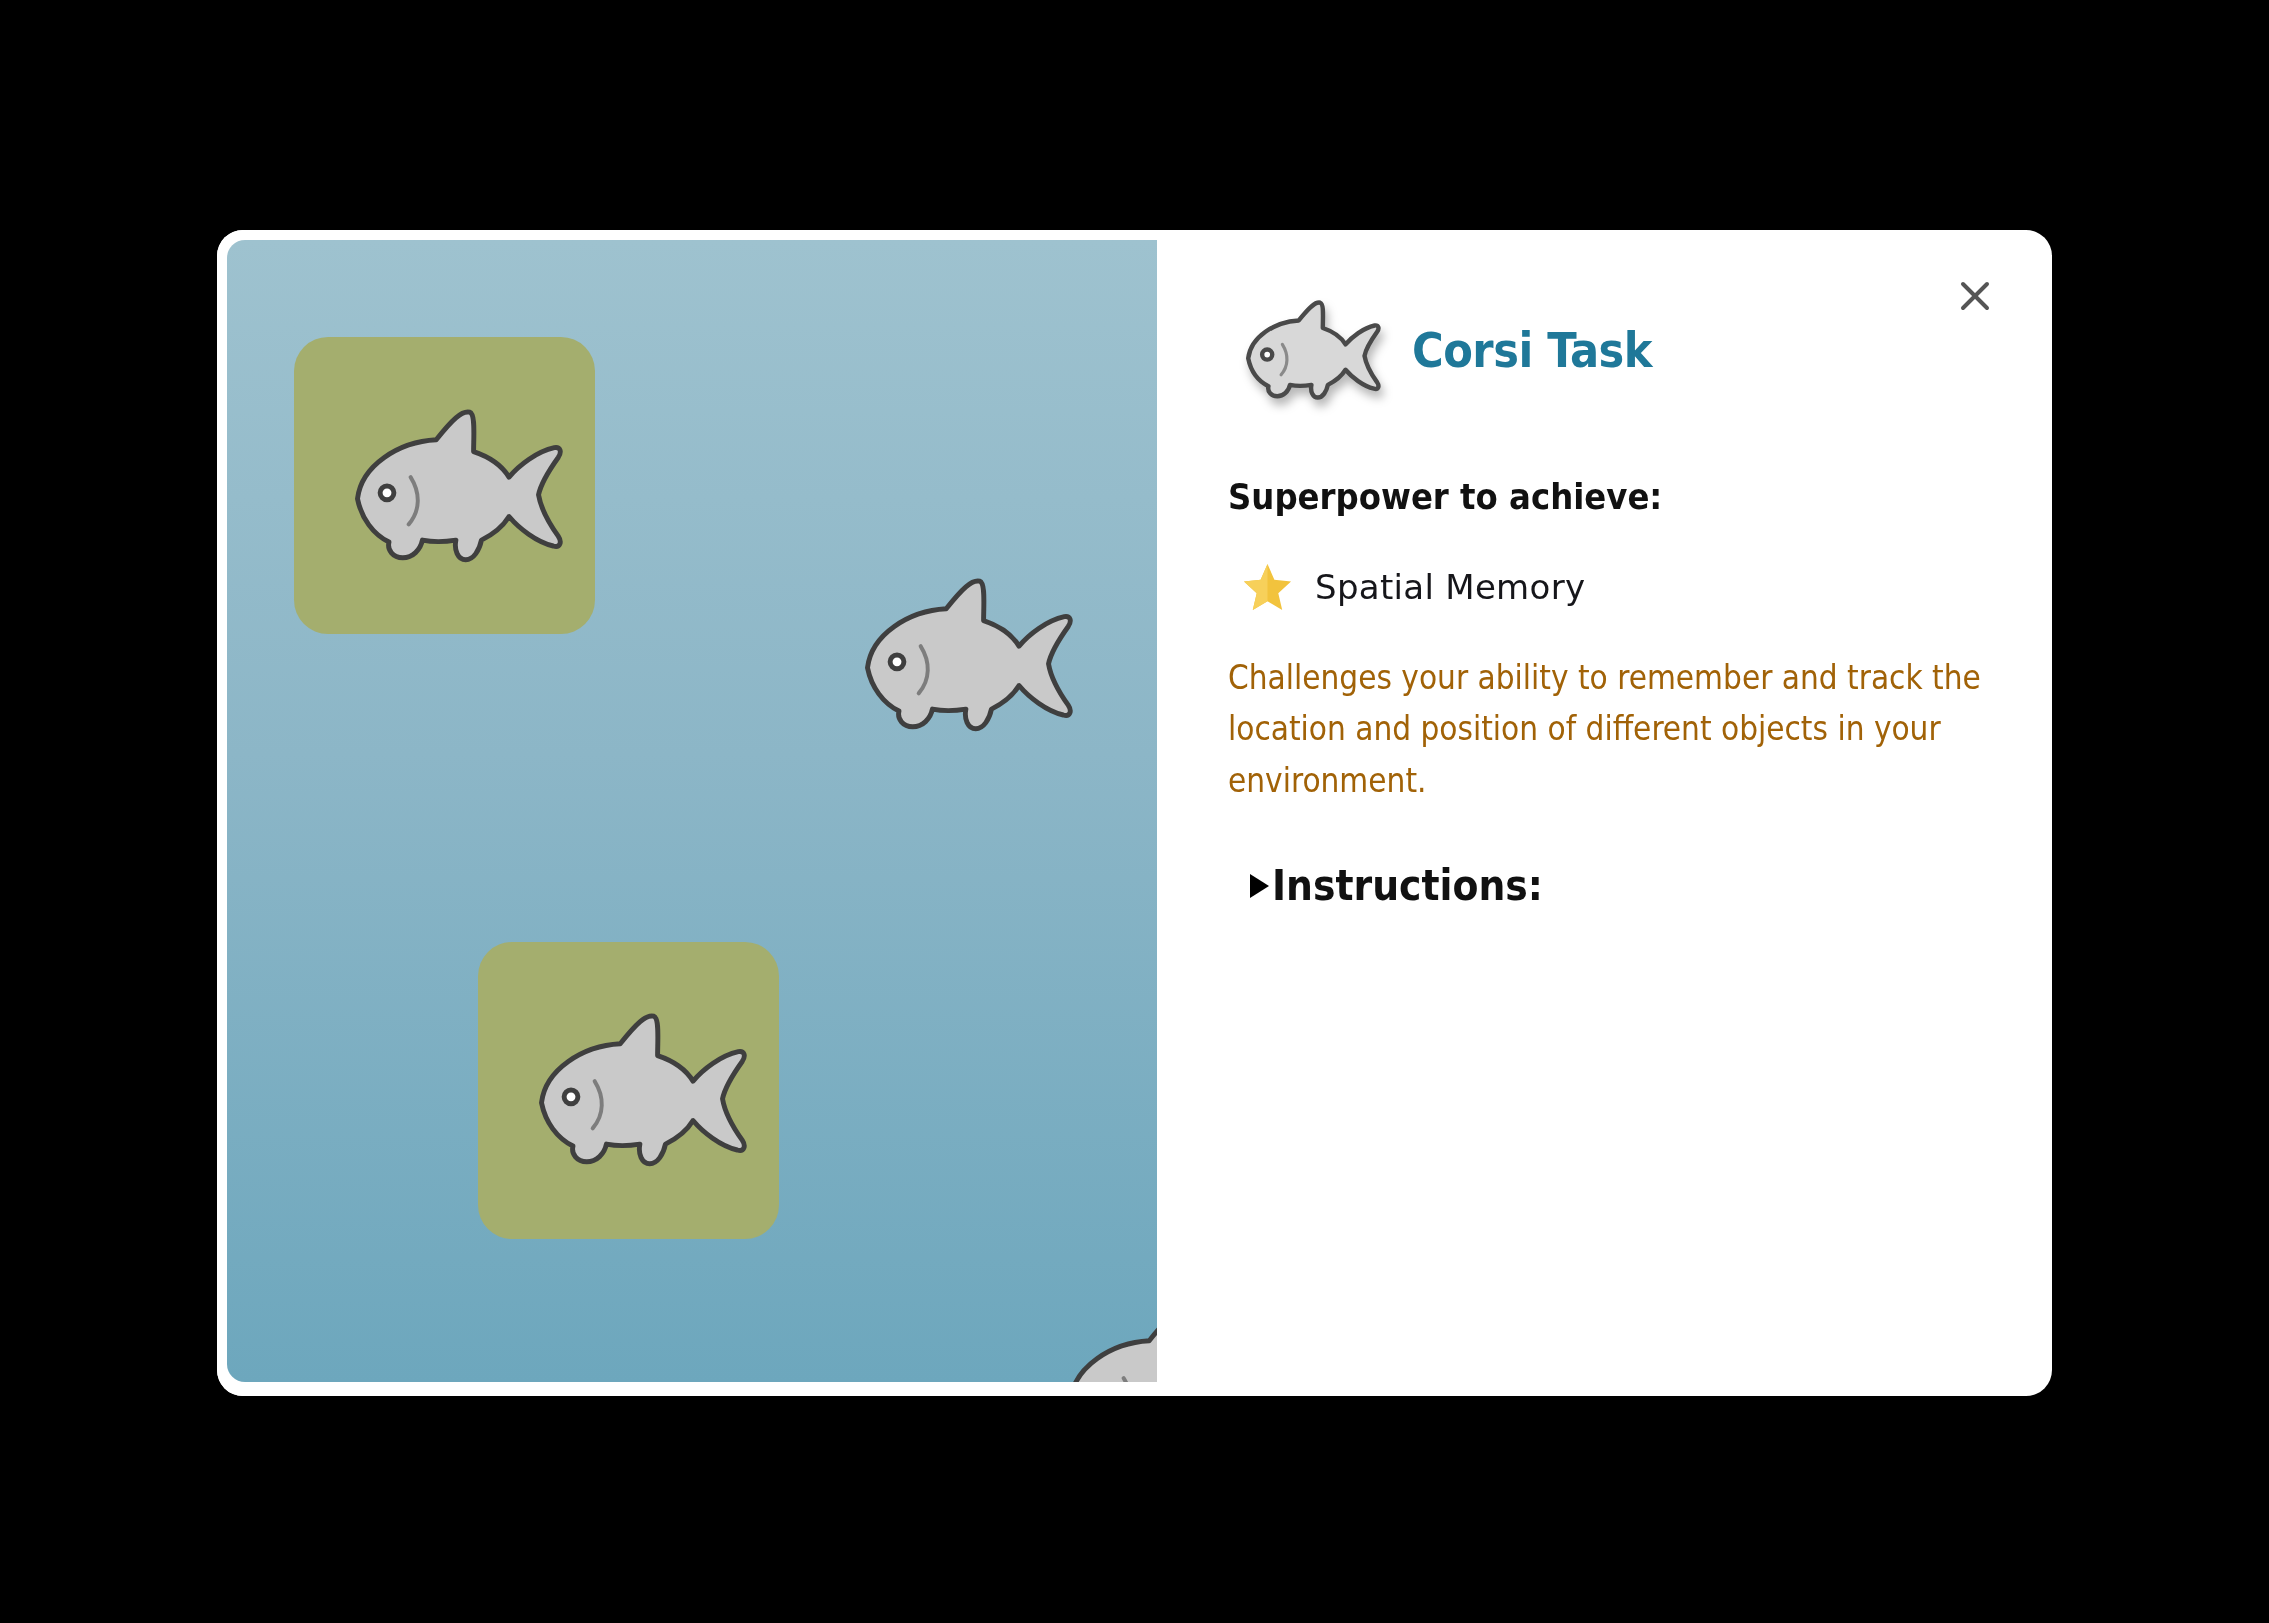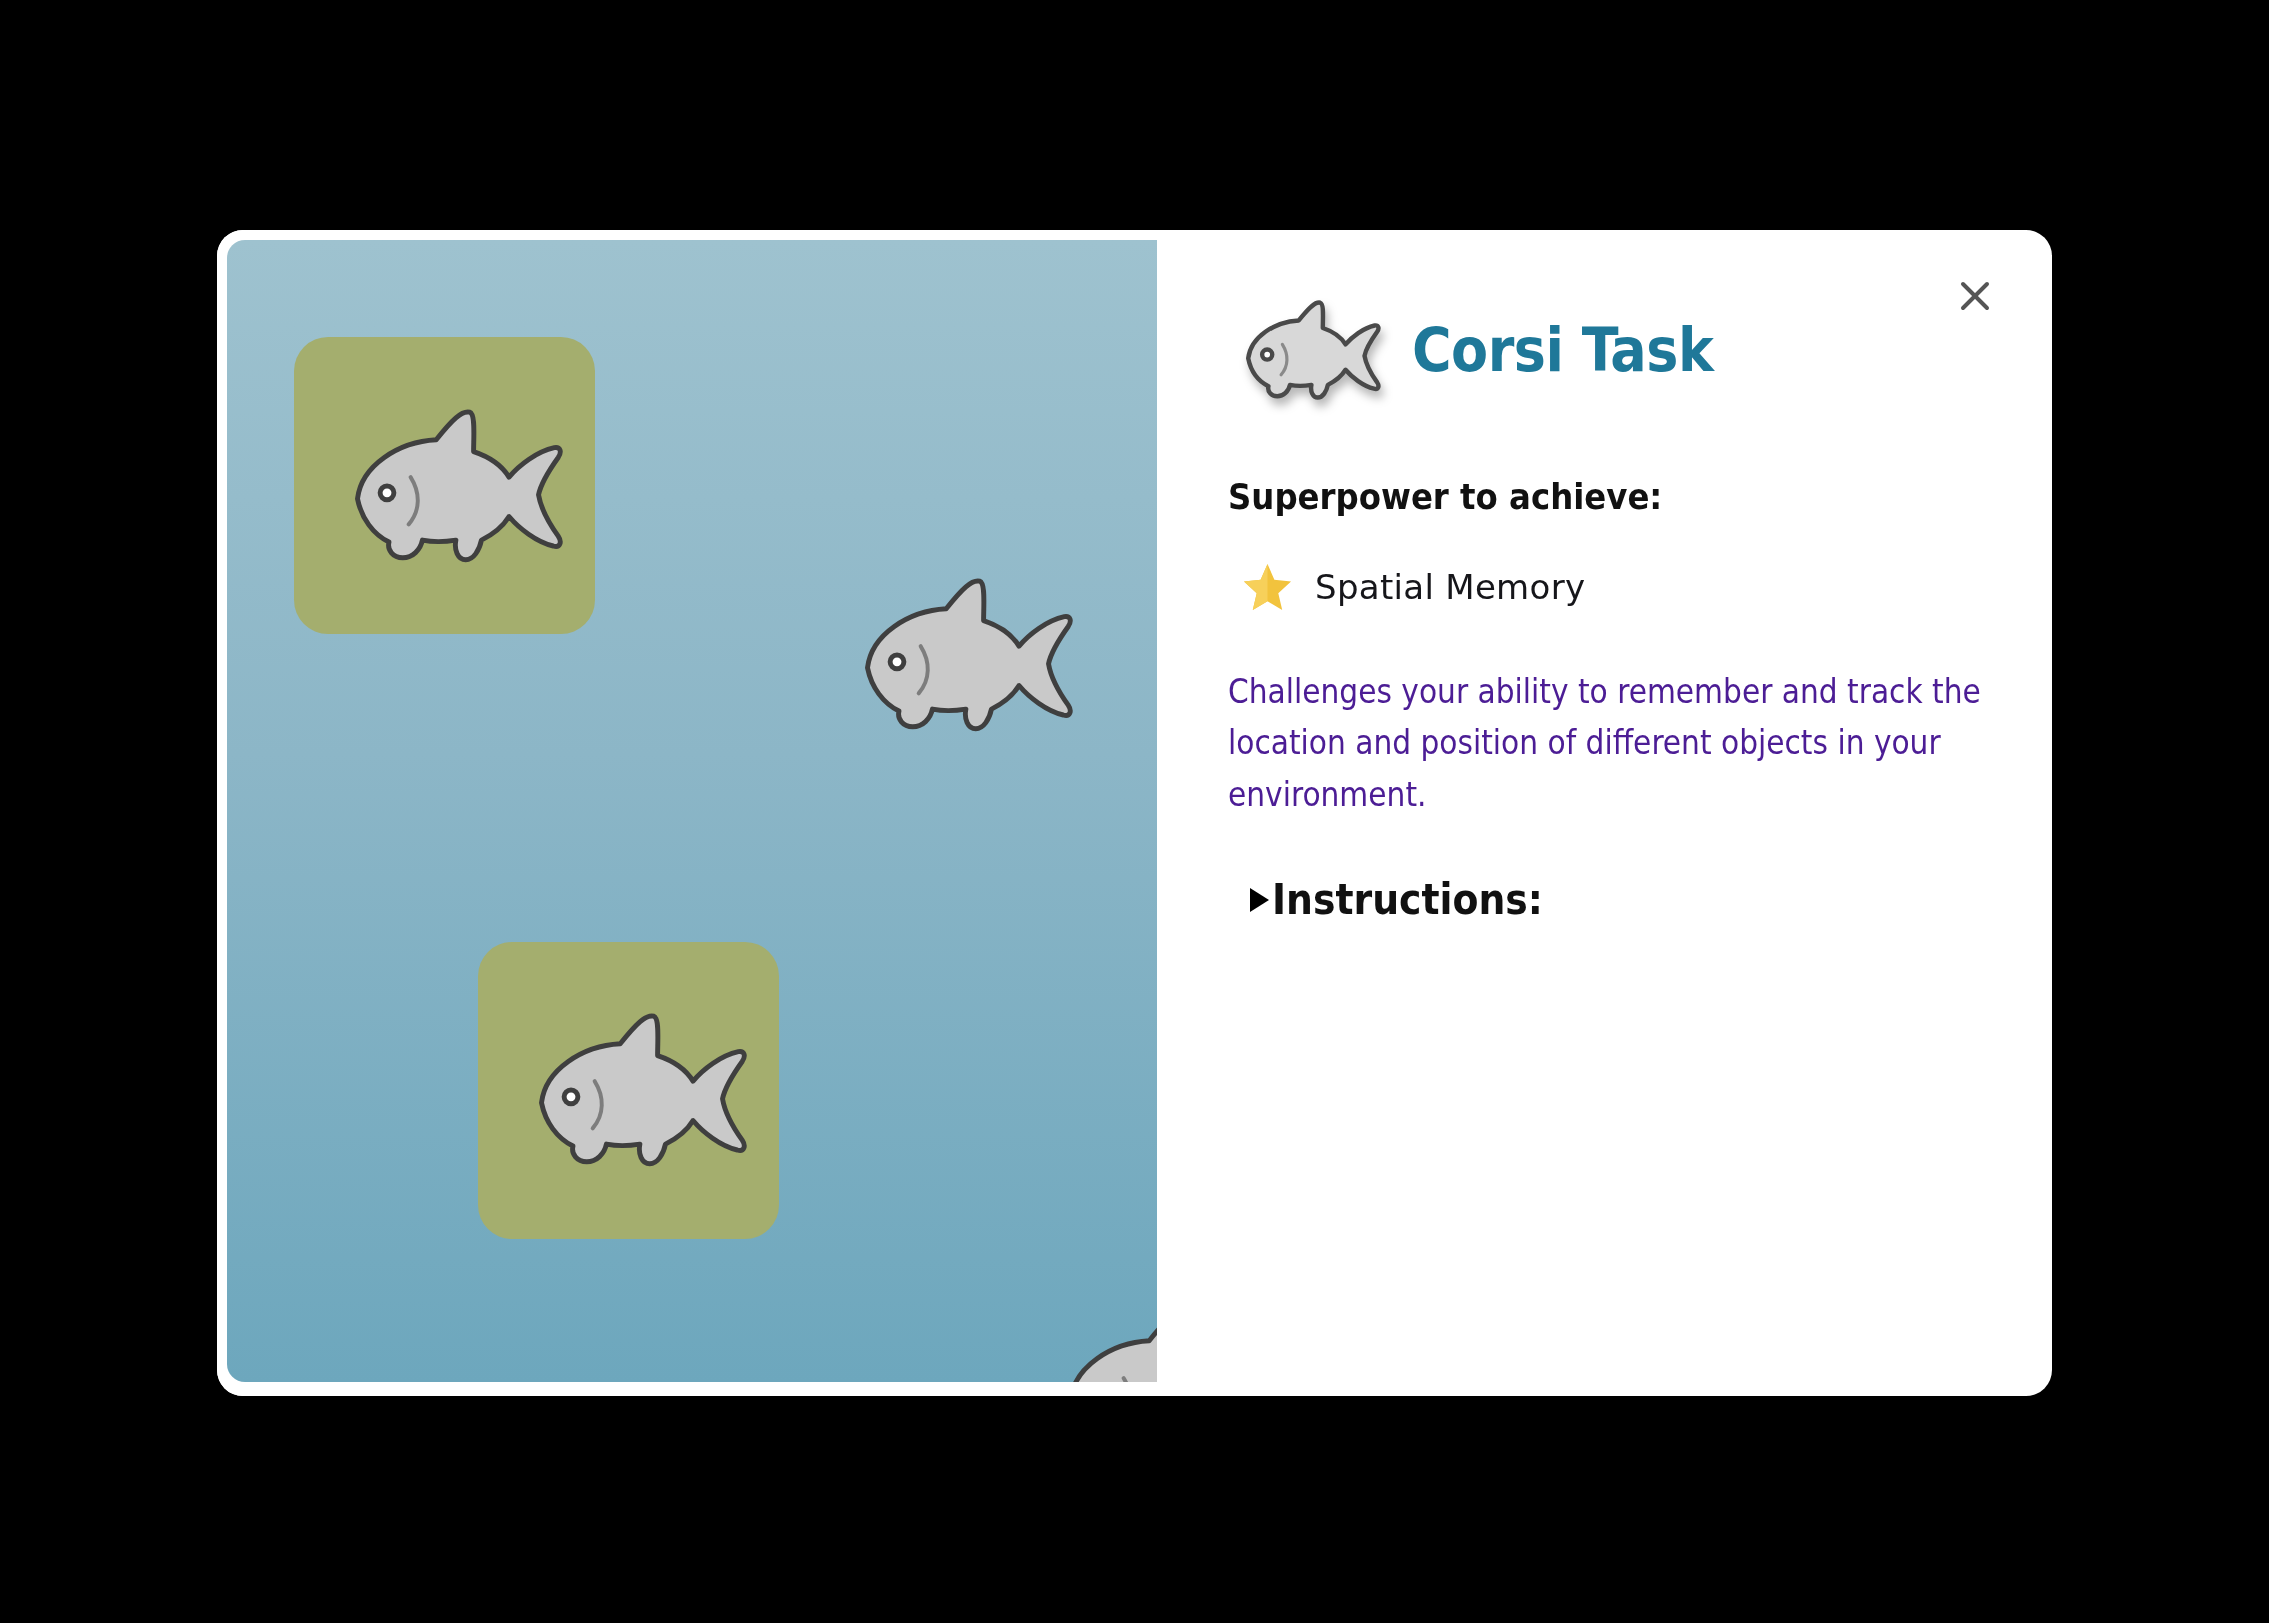--- a/index.html
+++ b/index.html
@@ -87,21 +87,21 @@
     margin-top: 14px;
   }
   .title-fish {
     width: 158px;
     height: 115px;
     flex: 0 0 158px;
     filter: drop-shadow(3px 7px 5px rgba(0,0,0,0.28));
   }
   .title-fish svg { display: block; width: 100%; height: 100%; }
   .page-title {
-    font-size: 60px;
+    font-size: 48px;
     font-weight: 700;
     color: #1f7899;
     letter-spacing: -0.5px;
     font-family: "DejaVu Sans Condensed", "Liberation Sans Narrow", "Liberation Sans", sans-serif;
     white-space: nowrap;
   }
 
   .section-heading {
     font-size: 36px;
     font-weight: 700;
@@ -122,22 +122,22 @@
   .superpower-label {
     font-size: 34px;
     color: #16161a;
     font-family: "DejaVu Sans", sans-serif;
     letter-spacing: 0.3px;
   }
 
   .body-text {
     font-size: 33px;
     line-height: 1.56;
-    color: #4c1d95;
-    margin-top: 54px;
+    color: #a16207;
+    margin-top: 40px;
     max-width: 792px;
     font-family: "DejaVu Sans Condensed", "Liberation Sans Narrow", "Liberation Sans", sans-serif;
   }
 
   .instructions-block { margin-top: 55px; }
   .instructions-summary {
     display: flex;
     align-items: center;
     cursor: pointer;
     list-style: none;

